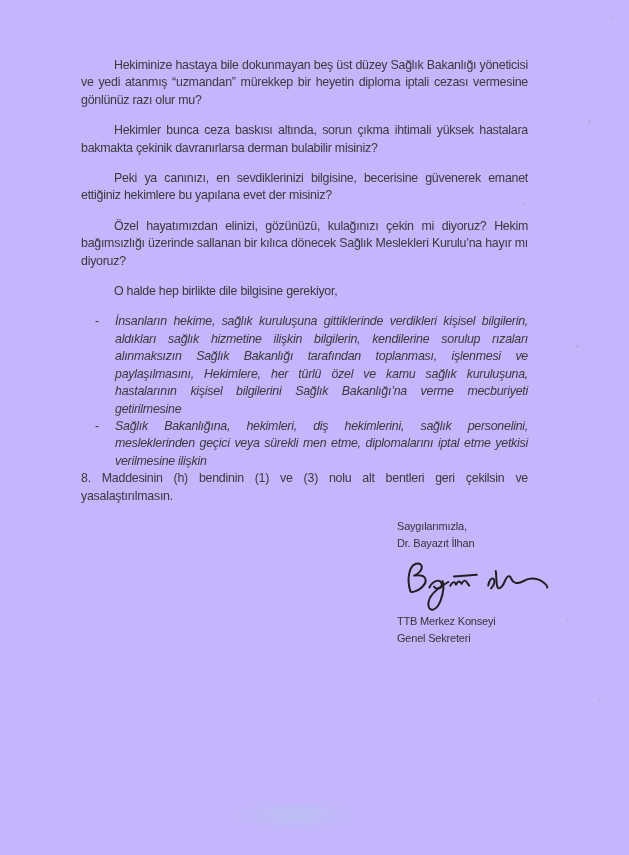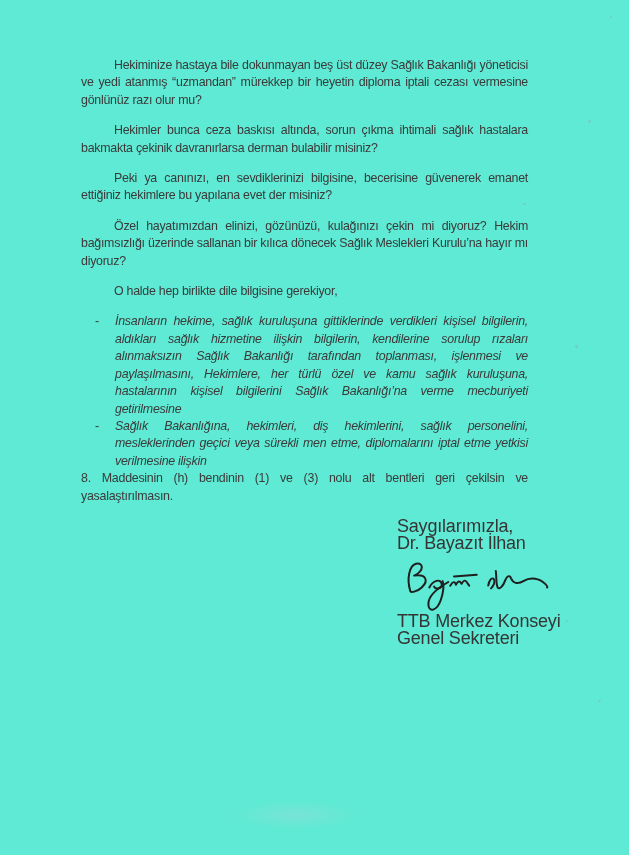--- a/index.html
+++ b/index.html
@@ -1,20 +1,20 @@
 <!DOCTYPE html>
 <html><head>
 <meta charset="utf-8">
 <style>
   html,body{margin:0;padding:0;background:#dedede;}
   .page{
     position:relative;
     width:629px;height:855px;
     margin:0 auto;
-    background:#5eead4;
+    background:#c4b5fd;
     overflow:hidden;
     font-family:"Liberation Sans",sans-serif;
     color:#3a3a3a;
   }
   .content{
     position:absolute;
     left:81px;top:57px;width:447px;
   }
   .content p, .btext, .bullet{
     font-size:12.4px;
@@ -29,21 +29,21 @@
   .heading .suffix{font-weight:normal;color:#3a3a3a;}
   .bullets{margin:0 0 0 14px;}
   .bullet{display:flex;text-align:justify;}
   .marker{flex:0 0 20px;width:20px;}
   .btext{flex:1;text-align:justify;font-style:italic;}
   .article-line{margin:0 0 14px;}
   .enclosure{margin-bottom:16px;}
   .closing{margin-bottom:15px;}
   .sig{
     margin-left:316px;
-    font-size:18px;
+    font-size:11px;
     line-height:17.5px;
     letter-spacing:-0.2px;
     color:#353535;
   }
   .sig-line{white-space:nowrap;}
   .signature-svg{display:block;margin:-2px 0 0 0;}
   .signature-svg path{
     fill:none;stroke:#1f1f1f;stroke-width:2.1;
     stroke-linecap:round;stroke-linejoin:round;
   }
@@ -53,21 +53,21 @@
     background:radial-gradient(ellipse at center, rgba(170,215,220,0.35) 0%, rgba(170,215,220,0) 70%);
   }
 </style>
 </head>
 <body>
 
 <div class="page">
   <div class="content">
 
     <p class="indent">Hekiminize hastaya bile dokunmayan beş üst düzey Sağlık Bakanlığı yöneticisi ve yedi atanmış “uzmandan” mürekkep bir heyetin diploma iptali cezası vermesine gönlünüz razı olur mu?</p>
-    <p class="indent">Hekimler bunca ceza baskısı altında, sorun çıkma ihtimali sağlık hastalara bakmakta çekinik davranırlarsa derman bulabilir misiniz?</p>
+    <p class="indent">Hekimler bunca ceza baskısı altında, sorun çıkma ihtimali yüksek hastalara bakmakta çekinik davranırlarsa derman bulabilir misiniz?</p>
     <p class="indent">Peki ya canınızı, en sevdiklerinizi bilgisine, becerisine güvenerek emanet ettiğiniz hekimlere bu yapılana evet der misiniz?</p>
     <p class="indent">Özel hayatımızdan elinizi, gözünüzü, kulağınızı çekin mi diyoruz? Hekim bağımsızlığı üzerinde sallanan bir kılıca dönecek Sağlık Meslekleri Kurulu’na hayır mı diyoruz?</p>
     <p class="indent">O halde hep birlikte dile bilgisine gerekiyor,</p>
 
 
     <div class="bullets">
       <div class="bullet">
         <span class="marker">-</span>
         <span class="btext">İnsanların hekime, sağlık kuruluşuna gittiklerinde verdikleri kişisel bilgilerin, aldıkları sağlık hizmetine ilişkin bilgilerin, kendilerine sorulup rızaları alınmaksızın Sağlık Bakanlığı tarafından toplanması, işlenmesi ve paylaşılmasını, Hekimlere, her türlü özel ve kamu sağlık kuruluşuna, hastalarının kişisel bilgilerini Sağlık Bakanlığı’na verme mecburiyeti getirilmesine</span>
       </div>

